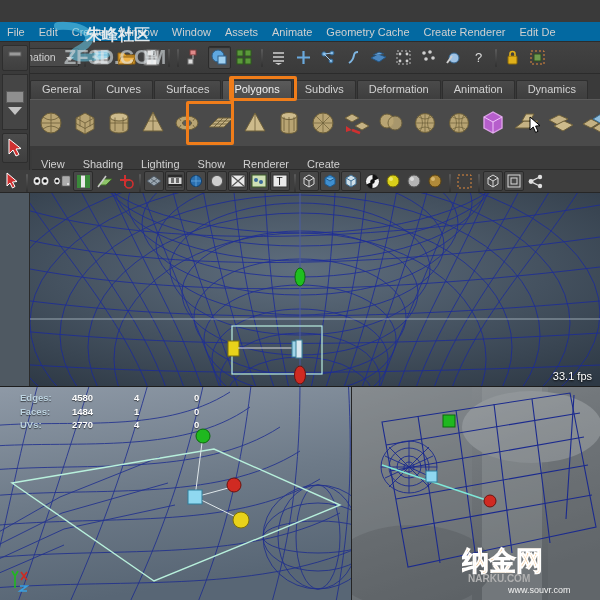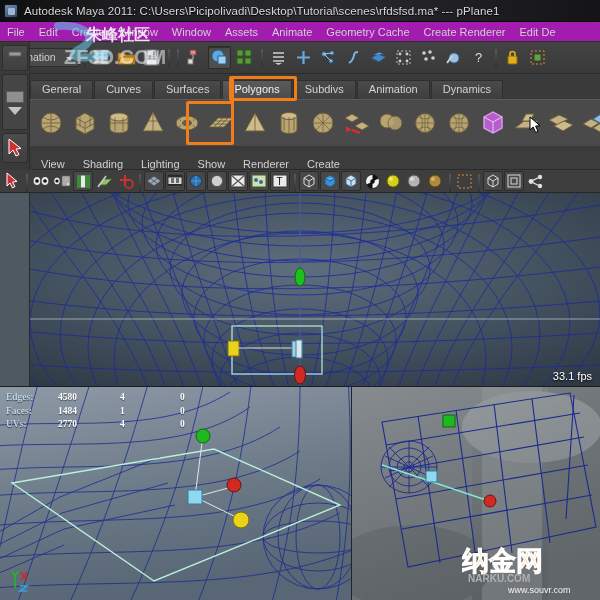--- a/index.html
+++ b/index.html
@@ -28,21 +28,21 @@
     background:#9db6d2; border-radius:1px;
   }
   .title-text {
     color: #d8d8d8; font-size: 11.5px; letter-spacing: .1px; white-space: nowrap;
     text-shadow: 0 1px 0 #000;
   }
 
   
   .menubar {
     position: absolute; left: 0; top: 22px; width: 600px; height: 20px;
-    background: #a21caf;
+    background: #0369a1;
     display: flex; align-items: center; border-bottom: 1px solid #2c2c2c;
   }
   .menu-item {
     color: #d0d0d0; font-size: 11px; padding: 0 7px; line-height: 20px; white-space: nowrap;
   }
 
   
   .statusrow {
     position: absolute; left: 0; top: 42px; width: 600px; height: 32px;
     background: linear-gradient(to bottom,#434343,#3a3a3a);
@@ -157,24 +157,23 @@
     background:#4f5962; border-right:1px solid #2a2a2a; z-index:5;
   }
 
   .fps {
     position:absolute; right:8px; bottom:4px; color:#ffffff; font-size:11px;
     font-family:"Liberation Sans", sans-serif; text-shadow:0 1px 2px #000;
   }
 
   
   .hud {
-    position:absolute; left:6px; top:4px; color:#cfe0ea; font-size:9.5px;
+    position:absolute; left:20px; top:4px; color:#cfe0ea; font-size:9.5px;
     font-weight:bold; line-height:13.5px; z-index:4;
     text-shadow:0 1px 1px rgba(0,0,0,.55);
-    font-family:Liberation Serif, serif;
   }
   .hud table { border-collapse:collapse; }
   .hud td { padding:0 0 0 0; }
   .hud td.lbl { width:52px; color:#bcd3e0; }
   .hud td.v1  { width:62px; color:#ffffff; text-align:left; }
   .hud td.v2  { width:60px; color:#ffffff; text-align:left; }
   .hud td.v3  { width:40px; color:#ffffff; text-align:left; }
 
   
   .hud-ghost {
@@ -196,24 +195,20 @@
     z-index:30; pointer-events:none;
   }
 
   .cursor { position:absolute; width:13px; height:18px; z-index:25; pointer-events:none; }
 </style>
 </head>
 <body>
 
 <div id="app">
 
-  <div class="titlebar">
-    <div class="maya-logo"></div>
-    <div class="title-text">Autodesk Maya 2011: C:\Users\Picipolivadi\Desktop\Tutorial\scenes\rfdsfsd.ma*   ---   pPlane1</div>
-  </div>
 
   <div class="menubar">
     <div class="menu-item">File</div>
     <div class="menu-item">Edit</div>
     <div class="menu-item">Create</div>
     <div class="menu-item">Window</div>
     <div class="menu-item">Window</div>
     <div class="menu-item">Assets</div>
     <div class="menu-item">Animate</div>
     <div class="menu-item">Geometry Cache</div>
@@ -366,20 +361,21 @@
       </svg>
     </div>
   </div>
 
   <div class="shelftabs">
     <div class="shelf-tab">General</div>
     <div class="shelf-tab">Curves</div>
     <div class="shelf-tab">Surfaces</div>
     <div class="shelf-tab active">Polygons</div>
     <div class="shelf-tab">Subdivs</div>
+    <div class="shelf-tab">Deformation</div>
     <div class="shelf-tab">Animation</div>
     <div class="shelf-tab">Dynamics</div>
   </div>
 
   <div class="shelfbar">
     <div class="shelf-icon">
       <svg width="28" height="26" viewBox="0 0 28 26">
         <ellipse cx="14" cy="13" rx="10" ry="10" fill="#b8a473" stroke="#6c5e38"></ellipse>
         <path d="M4 13 h20 M14 3 v20 M6 7 q8 6 16 0 M6 19 q8 -6 16 0" stroke="#6c5e38" fill="none" stroke-width=".8"></path>
       </svg>

